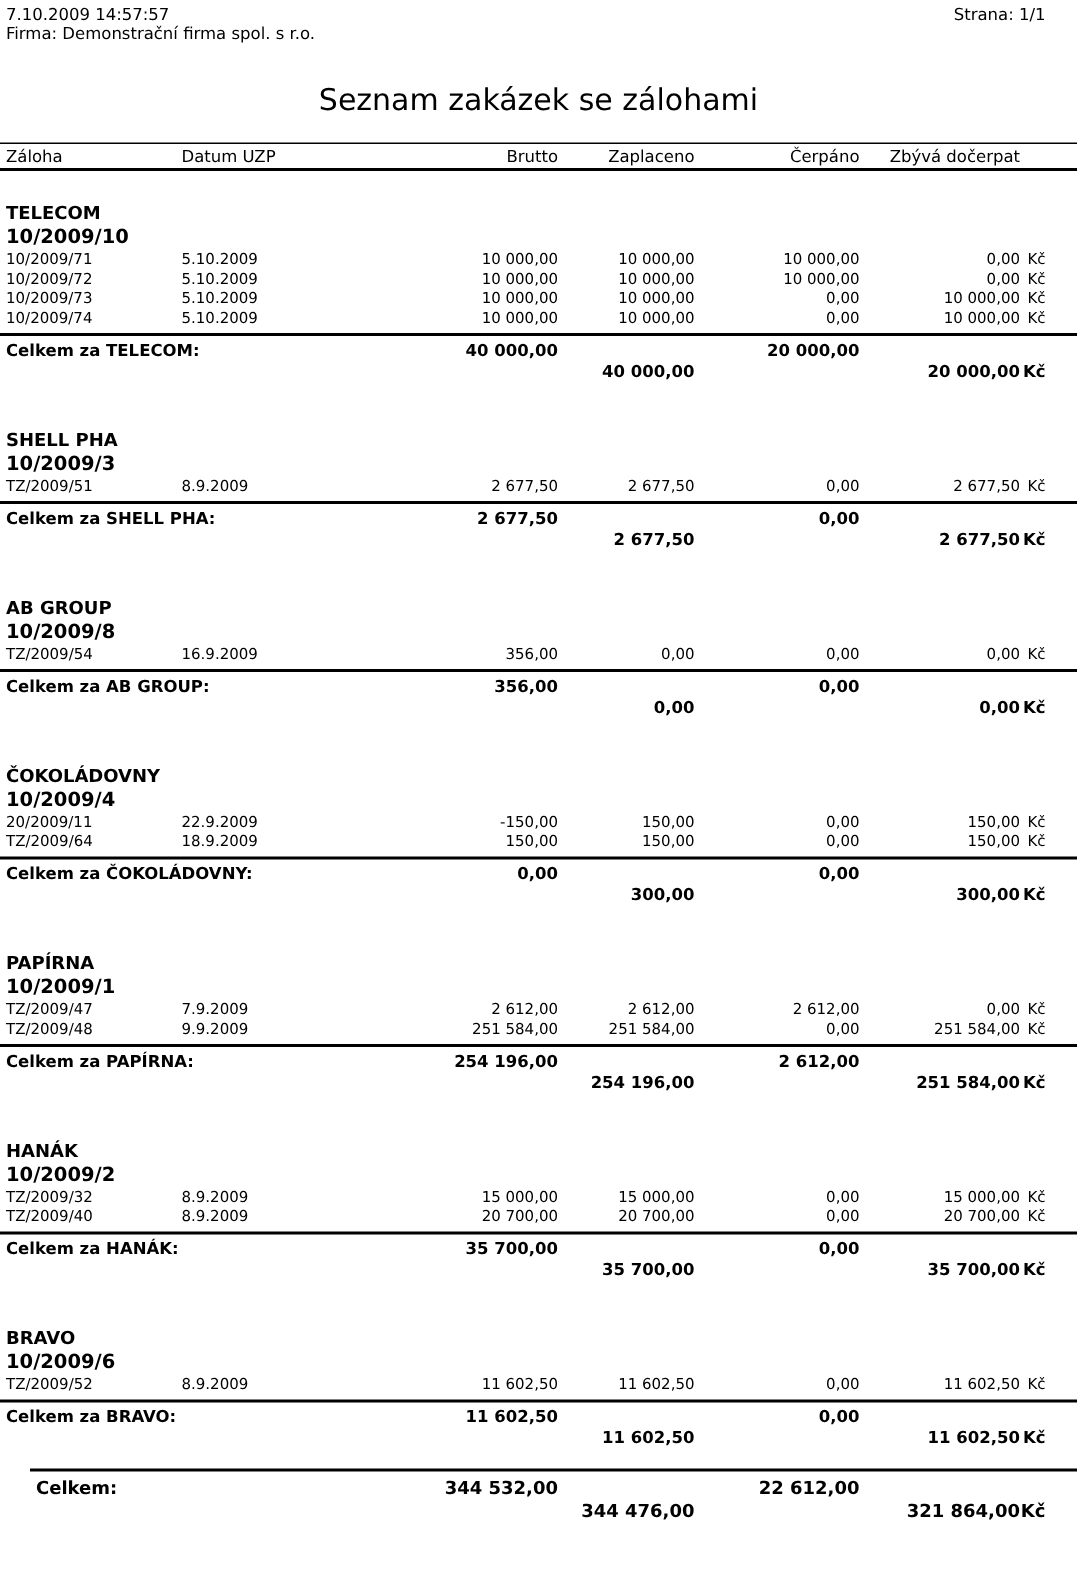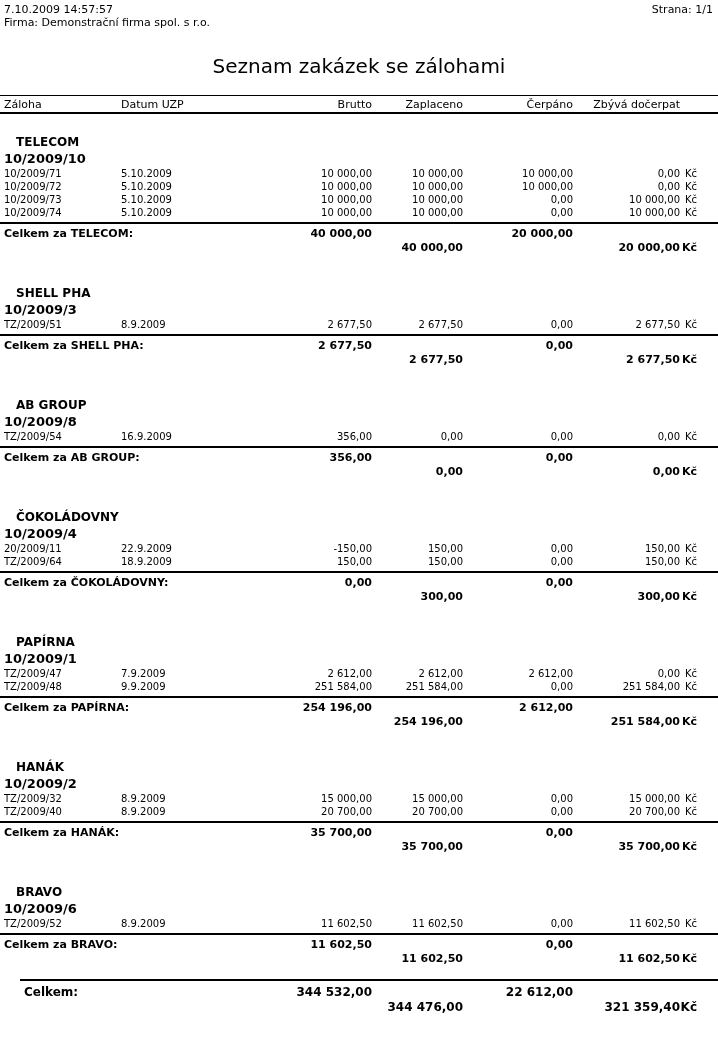--- a/index.html
+++ b/index.html
@@ -1,29 +1,29 @@
 <!DOCTYPE html>
 <html><head>
 <meta charset="utf-8">
 <style>
   html,body { margin:0; padding:0; background:#fff; }
   .page { width:718px; height:1047px; background:#fff; color:#000;
           font-family:"DejaVu Sans", sans-serif; position:relative; overflow:hidden; }
-  .meta-row { display:flex; justify-content:space-between; padding:3px 5px 0 4px;
+  .meta-row { display:flex; justify-content:space-between; padding:3px 21px 0 4px;
               font-size:11px; line-height:13px; }
   .company { padding:0 5px 0 4px; font-size:11px; line-height:13px; }
   .title { text-align:center; font-weight:normal; font-size:20px; line-height:30px; margin-top:22px; }
   .thead { position:relative; margin-top:14px; height:16px;
            border-top:1px solid #000; border-bottom:2px solid #000; font-size:11px; }
   .thead span { position:absolute; bottom:1px; white-space:nowrap; }
   .l1 { left:4px; } .l2 { left:121px; }
   .r3 { right:346px; } .r4 { right:255px; } .r5 { right:145px; } .r6 { right:38px; } .rkc { right:21px; }
   .group { margin-top:30px; }
   .group.first { margin-top:19px; }
-  .gname { font-size:12px; font-weight:bold; padding-left:16px; height:18px; line-height:18px; }
+  .gname { font-size:12px; font-weight:bold; padding-left:4px; height:18px; line-height:18px; }
   .gsub  { font-size:13px; font-weight:bold; padding-left:4px; height:16px; line-height:16px; }
   .row  { position:relative; height:13px; font-size:10px; line-height:13px; }
   .row span { position:absolute; top:0; white-space:nowrap; }
   .gsep { border-top:2px solid #000; margin-top:3px; }
   .trow { position:relative; height:14px; line-height:14px; font-size:11px; font-weight:bold; }
   .trow span { position:absolute; top:1px; white-space:nowrap; }
   .t1 { margin-top:2px; }
   .grand { margin-top:14px; border-top:2px solid #000; padding-top:3px;margin-left:20px; }
   .grand .trow { font-size:12px; height:15px; line-height:15px; }
 </style>
@@ -279,18 +279,18 @@
   </section>
 
   <div class="grand">
     <div class="trow">
       <span class="l1">Celkem:</span>
       <span class="r3">344 532,00</span>
       <span class="r5">22 612,00</span>
     </div>
     <div class="trow">
       <span class="r4">344 476,00</span>
-      <span class="r6">321 359,40</span>
+      <span class="r6">321 864,00</span>
       <span class="rkc">Kč</span>
     </div>
   </div>
 
 </div>
 
 </body></html>

